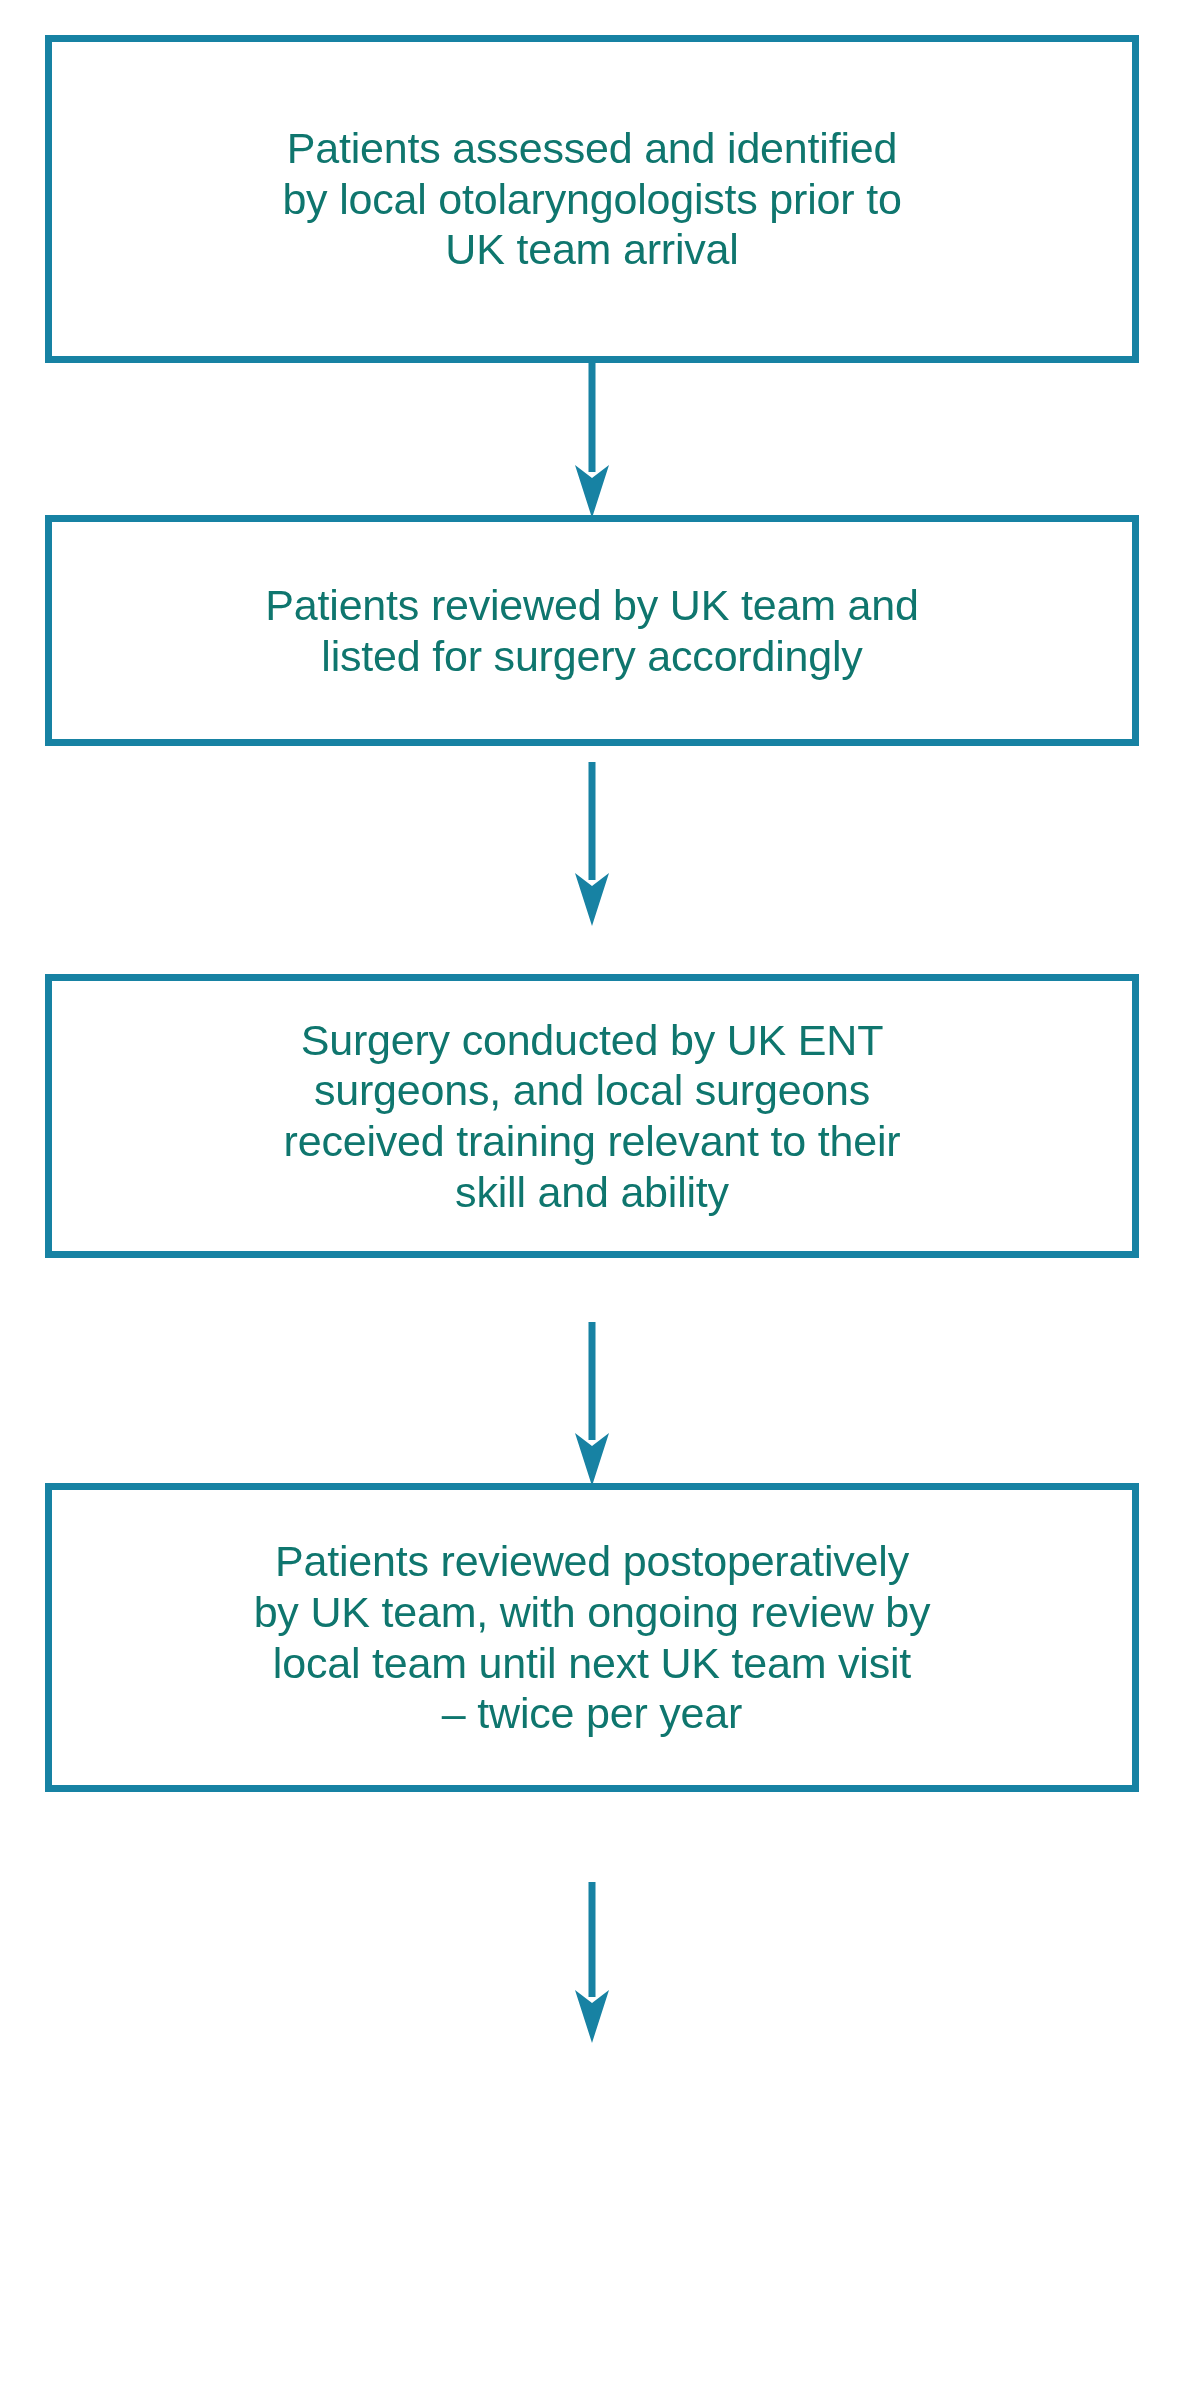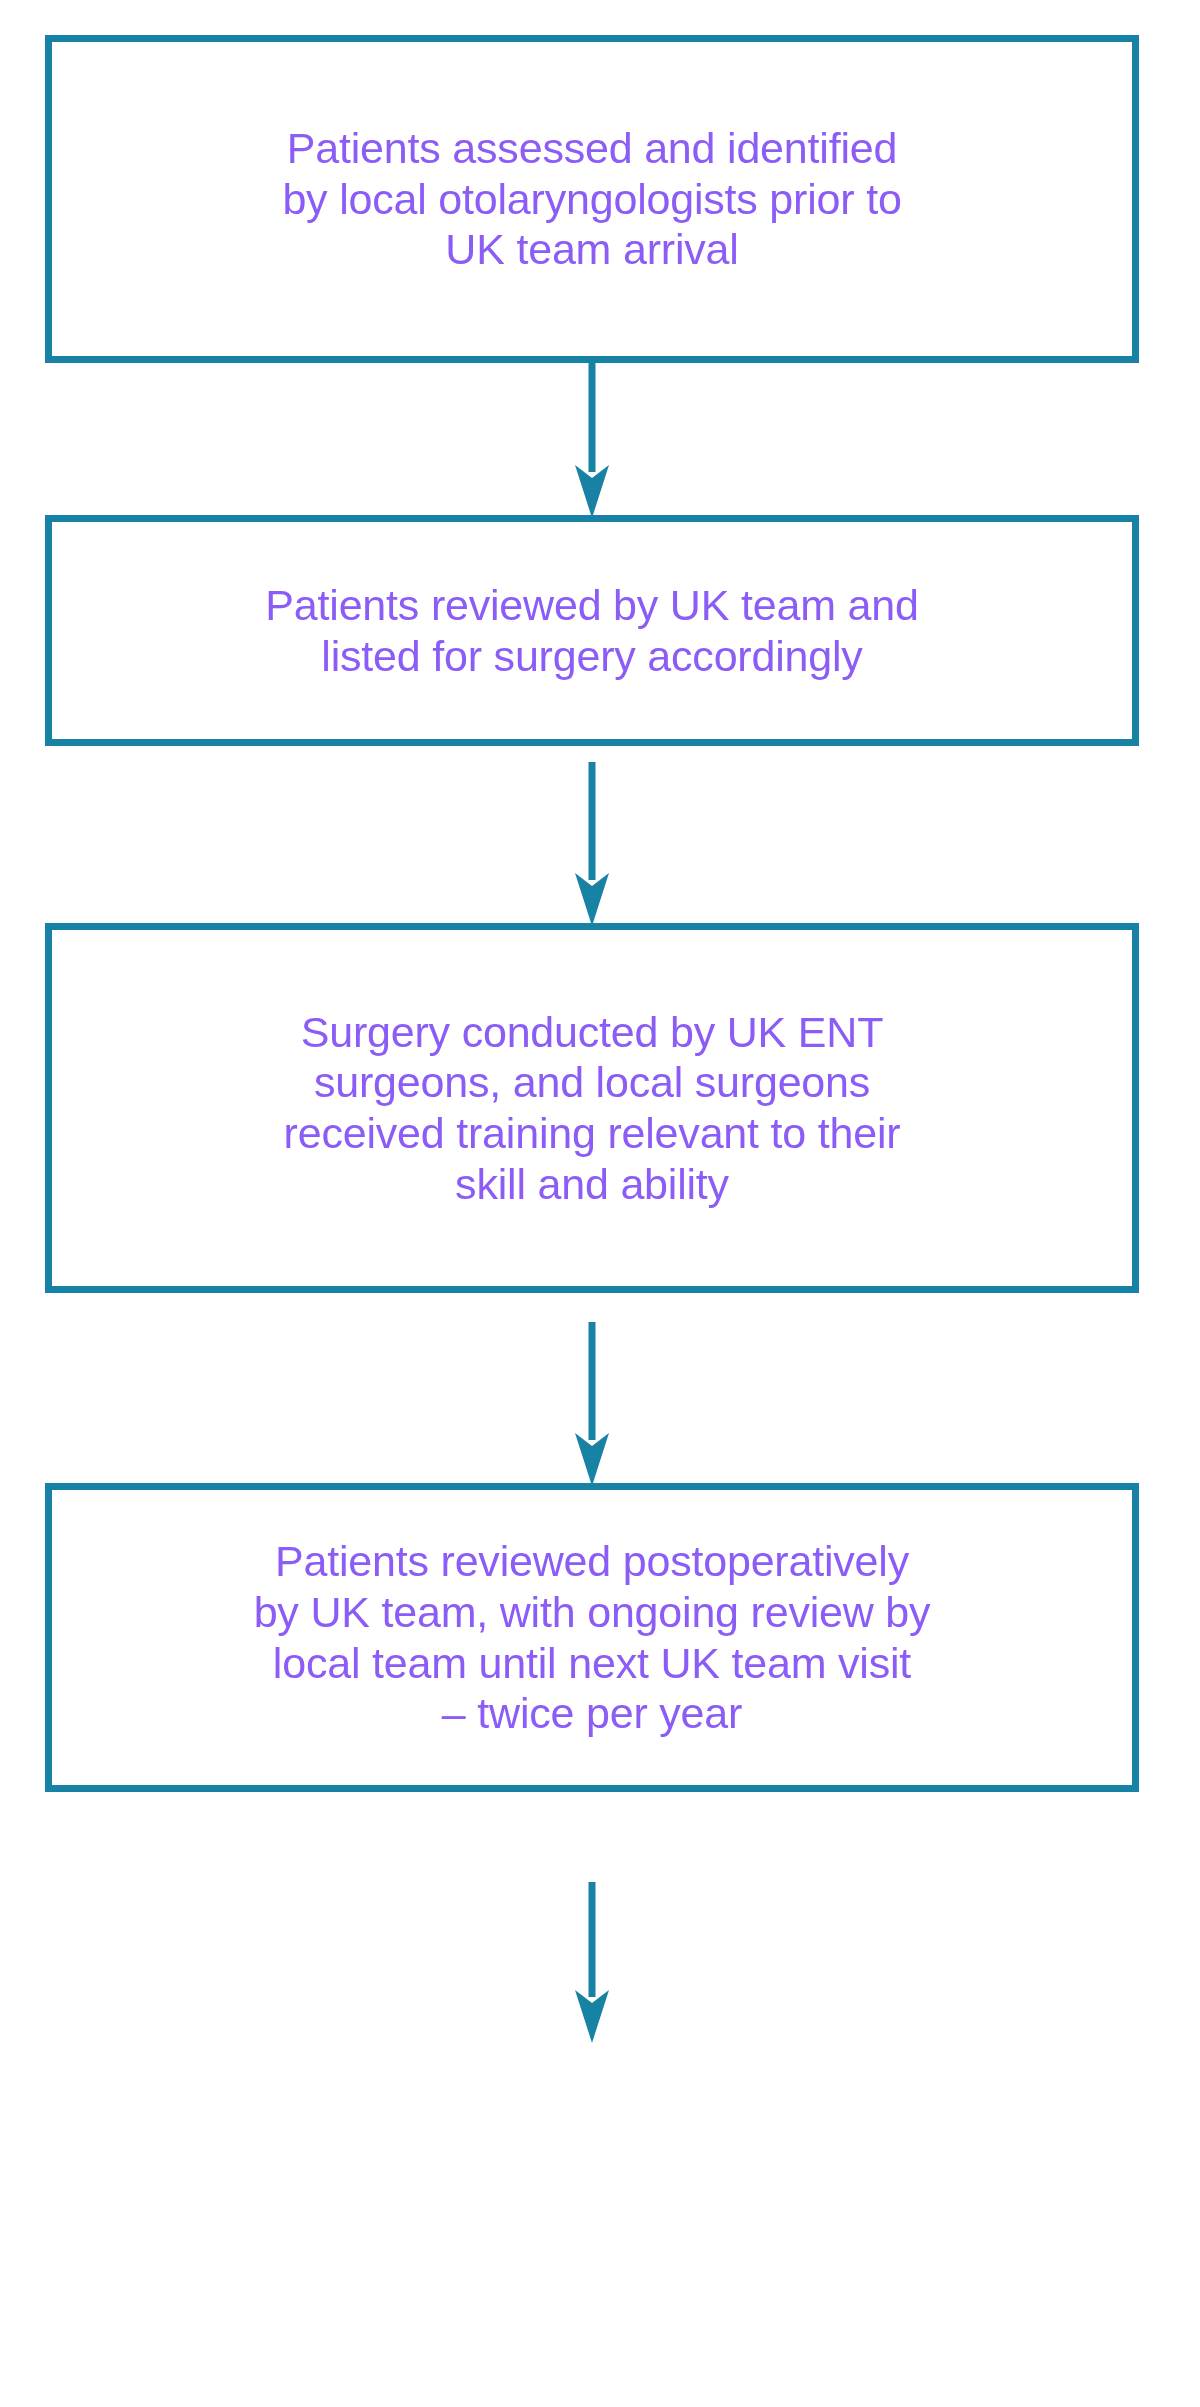--- a/index.html
+++ b/index.html
@@ -25,37 +25,37 @@
     border: 7px solid #1782a3;
     background: #ffffff;
     display: flex;
     align-items: center;
     justify-content: center;
     text-align: center;
   }
   .node-text {
     display: block;
     width: 100%;
-    color: #8b5cf6;
+    color: #0f766e;
     font-size: 43px;
     line-height: 1.18;
     letter-spacing: -0.2px;
     font-weight: 400;
     white-space: pre-line;
     padding: 0 28px;
     box-sizing: border-box;
   }
   .node-text.bold {
     font-weight: 700;
   }
 
   
   #node-1 { top: 35px;   height: 328px; }
   #node-2 { top: 515px;  height: 231px; }
-  #node-3 { top: 923px;  height: 370px; }
+  #node-3 { top: 974px;  height: 284px; }
   #node-4 { top: 1483px; height: 309px; }
   #node-5 { top: 2040px; height: 338px; }
 
   
   .connector {
     position: absolute;
     left: 566px;      
     width: 52px;
   }
   .connector svg { display: block; }

